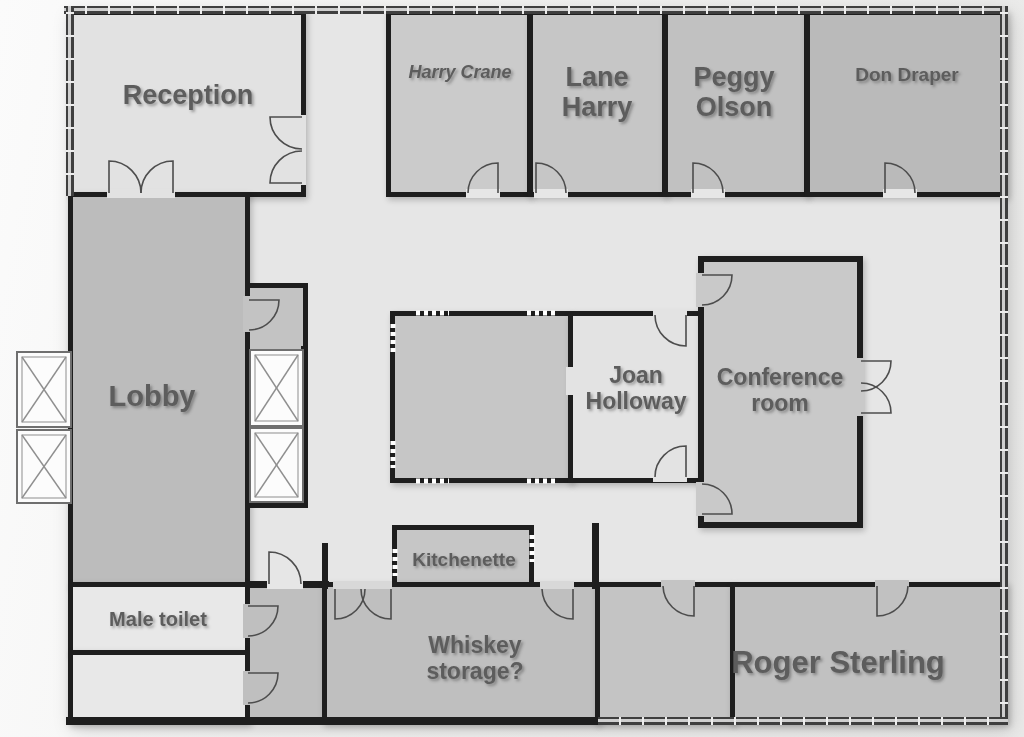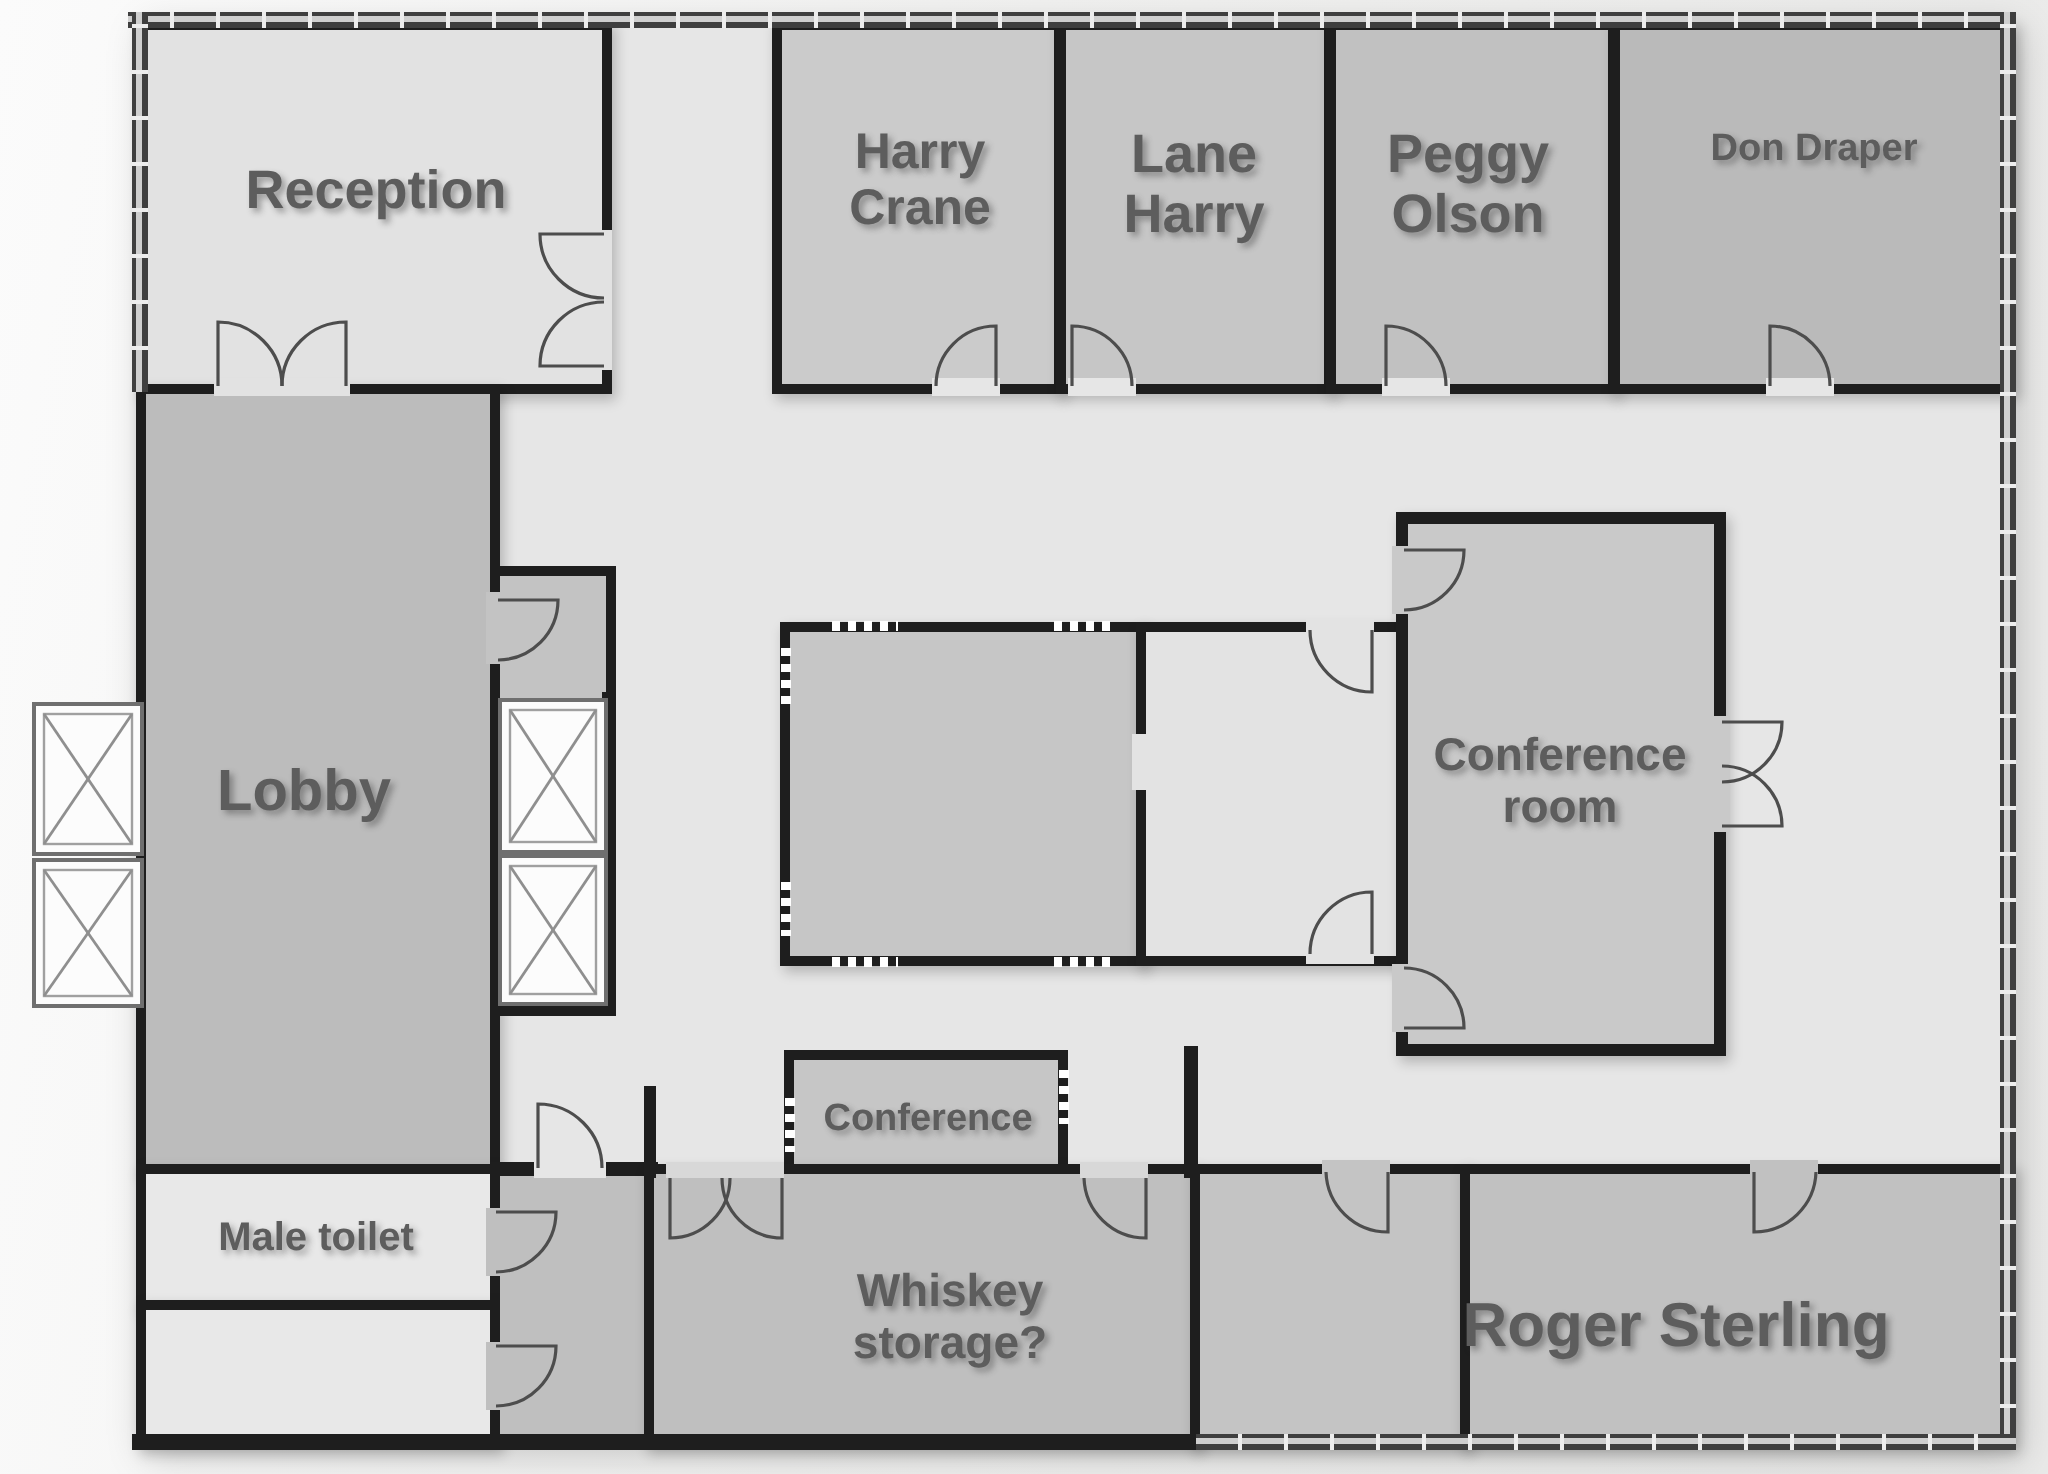--- a/index.html
+++ b/index.html
@@ -156,24 +156,25 @@
       <path class="winopen" d="M416,481 H449"></path>
       <path class="winopen" d="M527,481 H559"></path>
       <path class="winopen" d="M393,324 V352"></path>
       <path class="winopen" d="M393,441 V468"></path>
       <path class="winopen" d="M395,549 V576"></path>
       <path class="winopen" d="M532,535 V562"></path>
     </g>
   </svg>
 
   <div class="lbl" style="left:88px;top:80px;width:200px;font-size:27px;">Reception</div>
-  <div class="lbl" style="left:398px;top:62px;width:124px;font-size:25px;">Harry Crane</div>
+  <div class="lbl" style="left:398px;top:62px;width:124px;font-size:18px;font-style:italic;">Harry Crane</div>
   <div class="lbl" style="left:535px;top:62px;width:124px;font-size:27px;">Lane Harry</div>
   <div class="lbl" style="left:672px;top:62px;width:124px;font-size:27px;">Peggy Olson</div>
   <div class="lbl" style="left:846px;top:64px;width:122px;font-size:19px;">Don Draper</div>
   <div class="lbl" style="left:82px;top:380px;width:140px;font-size:29px;">Lobby</div>
+  <div class="lbl" style="left:576px;top:363px;width:120px;font-size:23px;">Joan Holloway</div>
   <div class="lbl" style="left:714px;top:365px;width:132px;font-size:23px;">Conference room</div>
-  <div class="lbl" style="left:402px;top:549px;width:124px;font-size:19px;">Conference</div>
+  <div class="lbl" style="left:402px;top:549px;width:124px;font-size:19px;">Kitchenette</div>
   <div class="lbl" style="left:88px;top:608px;width:140px;font-size:20px;">Male toilet</div>
   <div class="lbl" style="left:400px;top:633px;width:150px;font-size:23px;">Whiskey storage?</div>
   <div class="lbl" style="left:711px;top:646px;width:254px;font-size:31px;">Roger Sterling</div>
 
 </div>
 
 </body></html>

